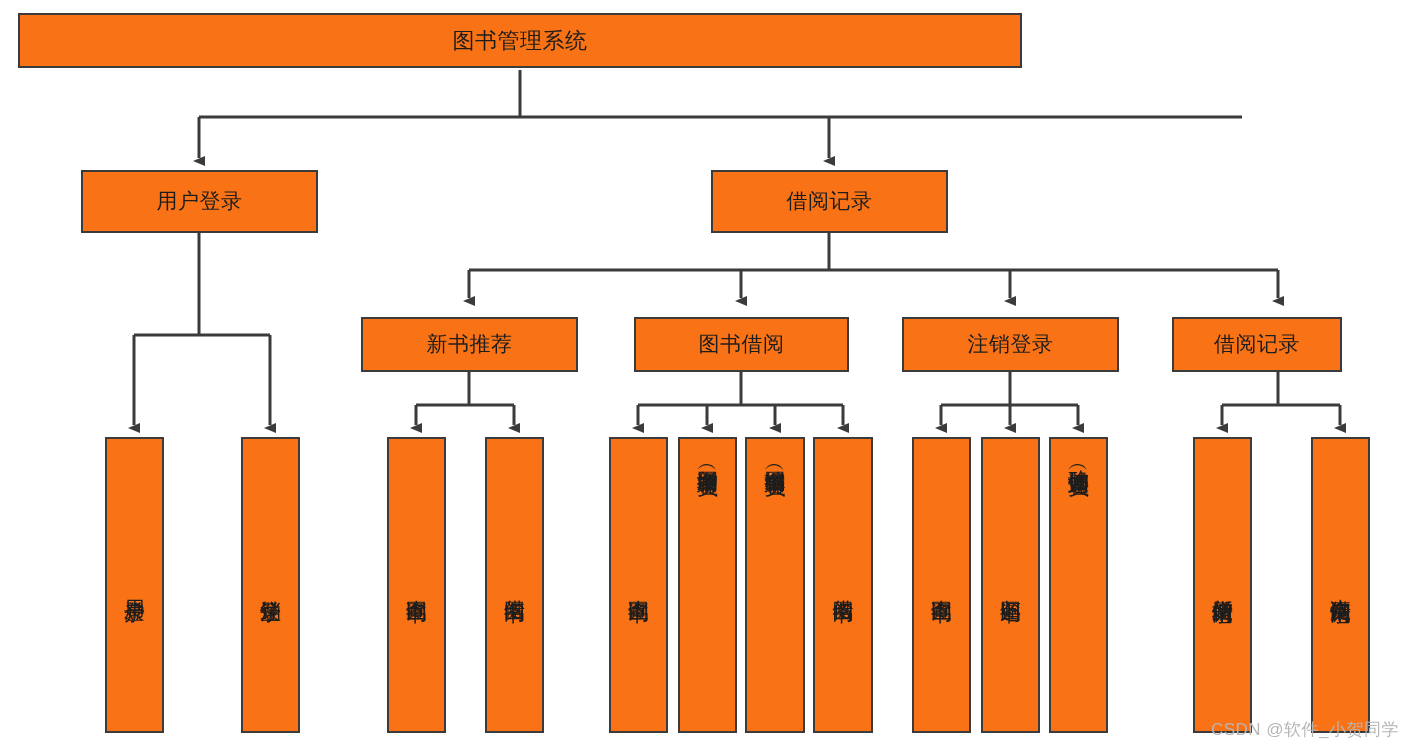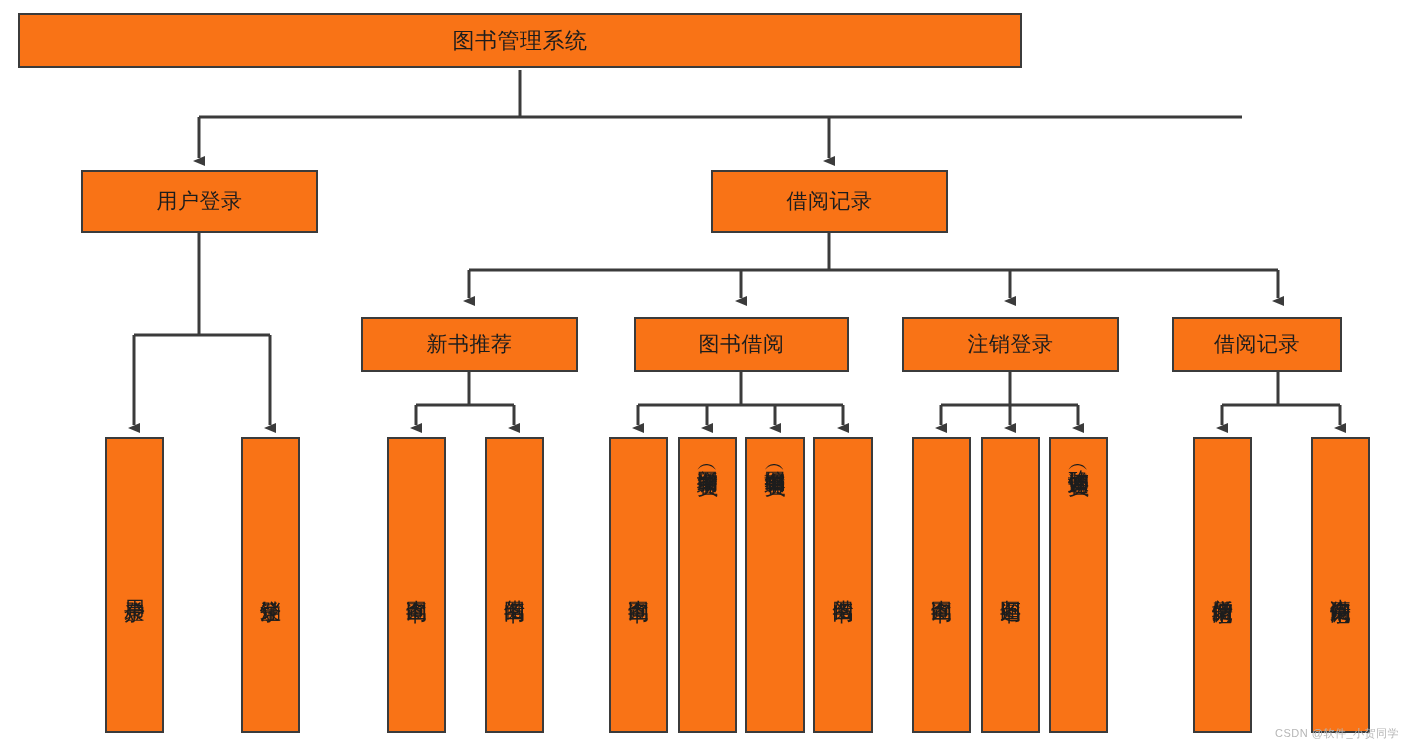--- a/index.html
+++ b/index.html
@@ -63,21 +63,21 @@
     display: block;
   }
   .node.vert.centered {
     align-items: center;
     padding-top: 0;
   }
   .watermark {
     position: absolute;
     right: 6px;
     bottom: 6px;
-    font-size: 11px;
+    font-size: 17px;
     color: #b6b6b6;
     letter-spacing: 0.5px;
     white-space: nowrap;
     font-family: "Liberation Sans", "DejaVu Sans", sans-serif;
   }
 </style>
 </head>
 <body>
 
 <div id="canvas">

